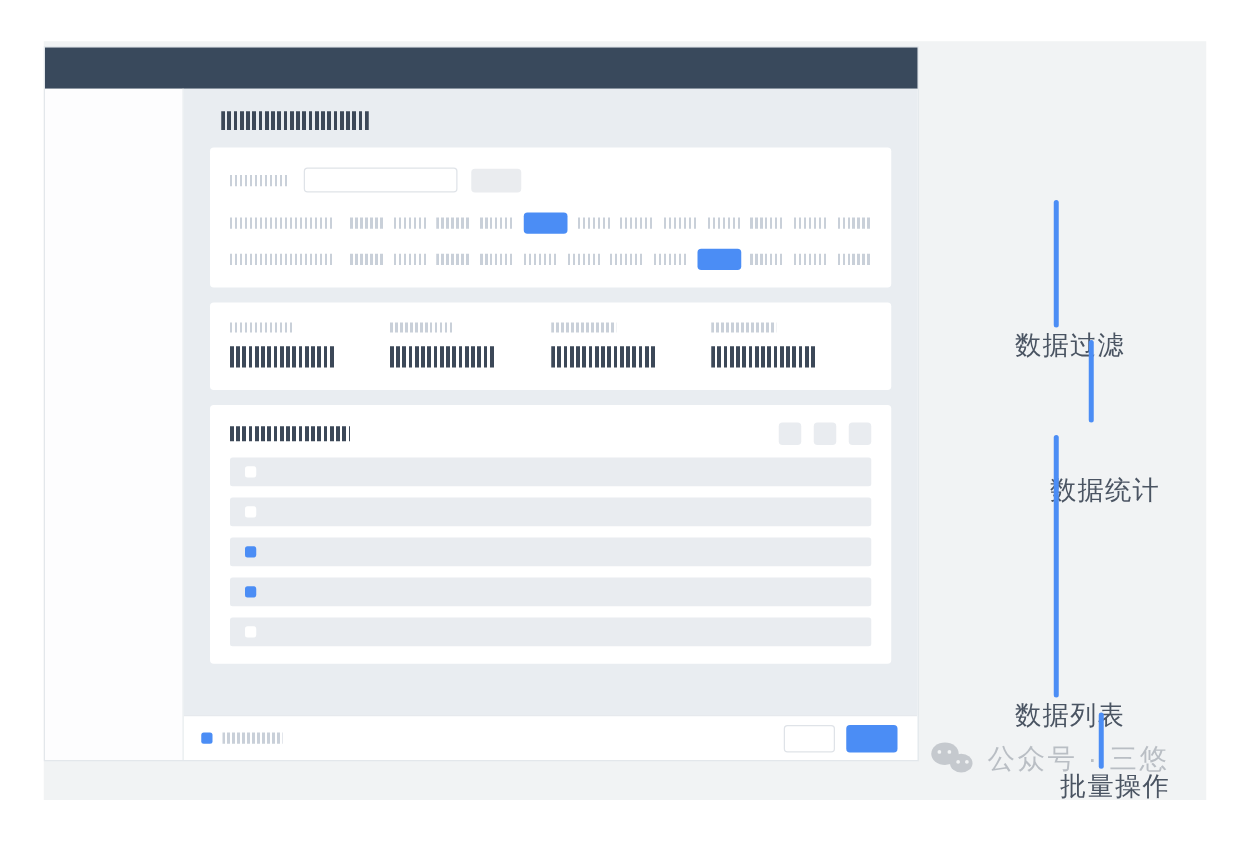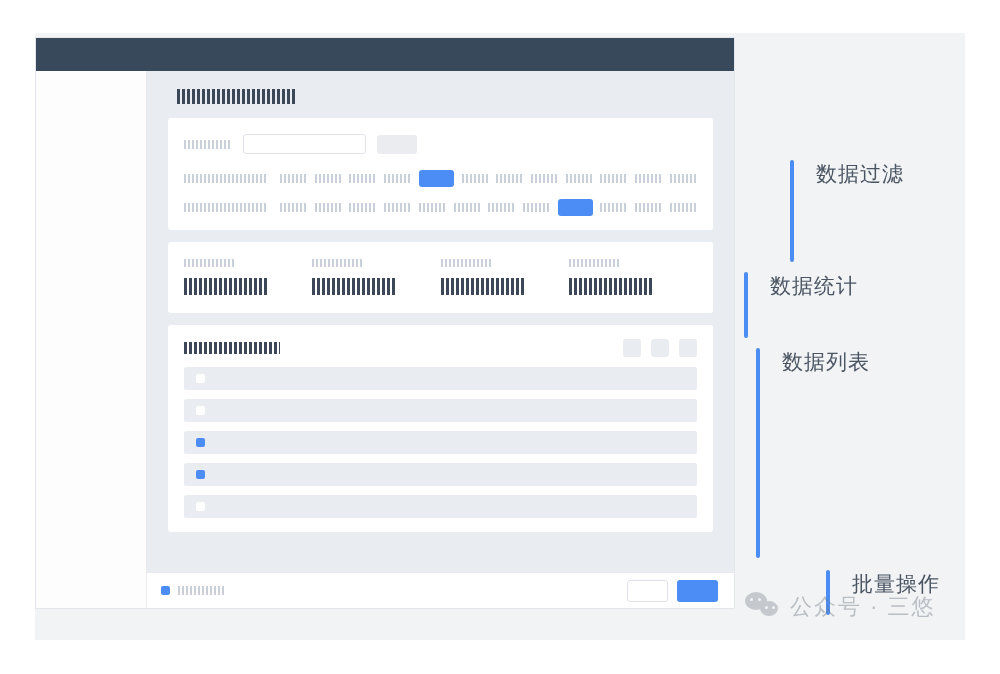--- a/index.html
+++ b/index.html
@@ -182,41 +182,42 @@
   .btn-primary {
     width: 41px; height: 22px;
     background: #4B8DF5;
     border-radius: 3px;
   }
 
   
   .anno {
     position: absolute;
     display: flex;
-    align-items: flex-start;
+    align-items: center;
+    flex-direction: column;
   }
   .anno-bar {
     width: 4px;
     background: #4B8DF5;
     border-radius: 2px;
     flex: none;
   }
   .anno-label {
     margin-left: 22px;
     font-size: 21px;
     color: #4A5462;
     letter-spacing: 1px;
     white-space: nowrap;
   }
 
   
   #watermark {
     position: absolute;
     left: 745px; top: 592px;
-    display: flex; align-items: flex-start; gap: 9px;
+    display: flex; align-items: center; gap: 9px;
     opacity: .42;
     pointer-events: none;
   }
   #wm-text {
     font-size: 22px;
     color: #6E7784;
     letter-spacing: 2px;
     white-space: nowrap;
   }
   .wm-bubble { position: relative; width: 36px; height: 26px; }
@@ -357,26 +358,26 @@
 
     </div>
   </div>
 </div>
 
 <div class="anno" style="left:790px; top:160px; height:102px;">
   <div class="anno-bar" style="height:102px;"></div>
   <div class="anno-label">数据过滤</div>
 </div>
 
-<div class="anno" style="left:744px; top:272px; height:66px;">
+<div class="anno" style="left:818px; top:272px; height:66px;gap:40px;">
   <div class="anno-bar" style="height:66px;"></div>
   <div class="anno-label">数据统计</div>
 </div>
 
-<div class="anno" style="left:756px; top:348px; height:210px;">
+<div class="anno" style="left:790px; top:348px; height:210px;">
   <div class="anno-bar" style="height:210px;"></div>
   <div class="anno-label">数据列表</div>
 </div>
 
 <div class="anno" style="left:826px; top:570px; height:45px;">
   <div class="anno-bar" style="height:45px;"></div>
   <div class="anno-label">批量操作</div>
 </div>
 
 <div id="watermark">

